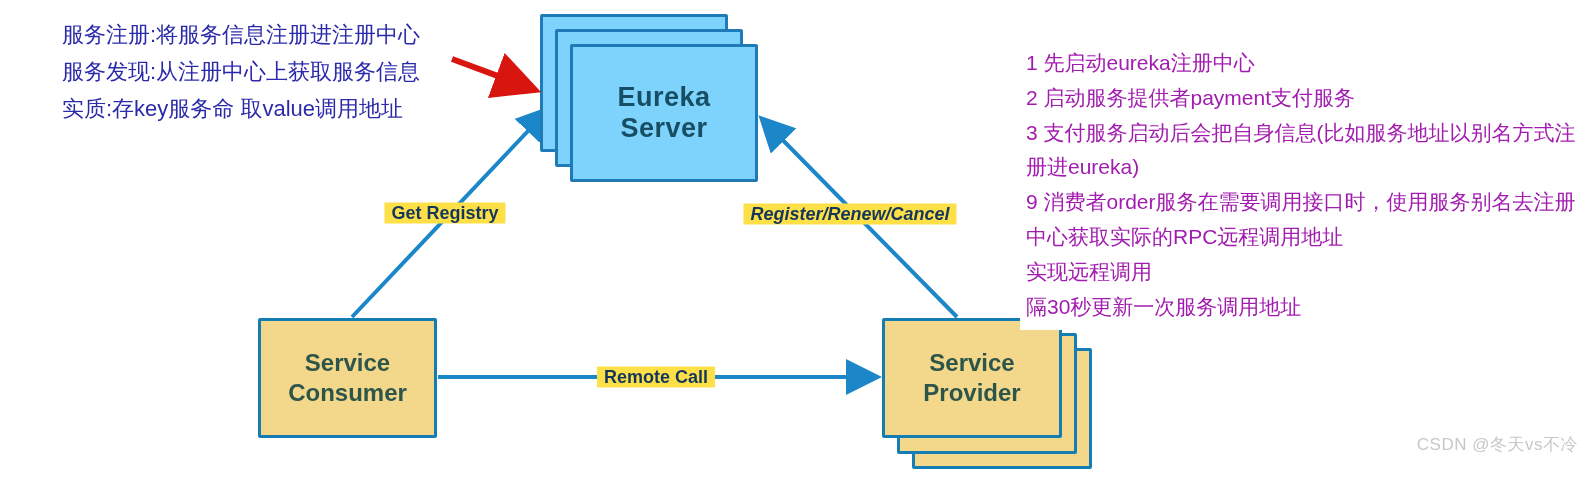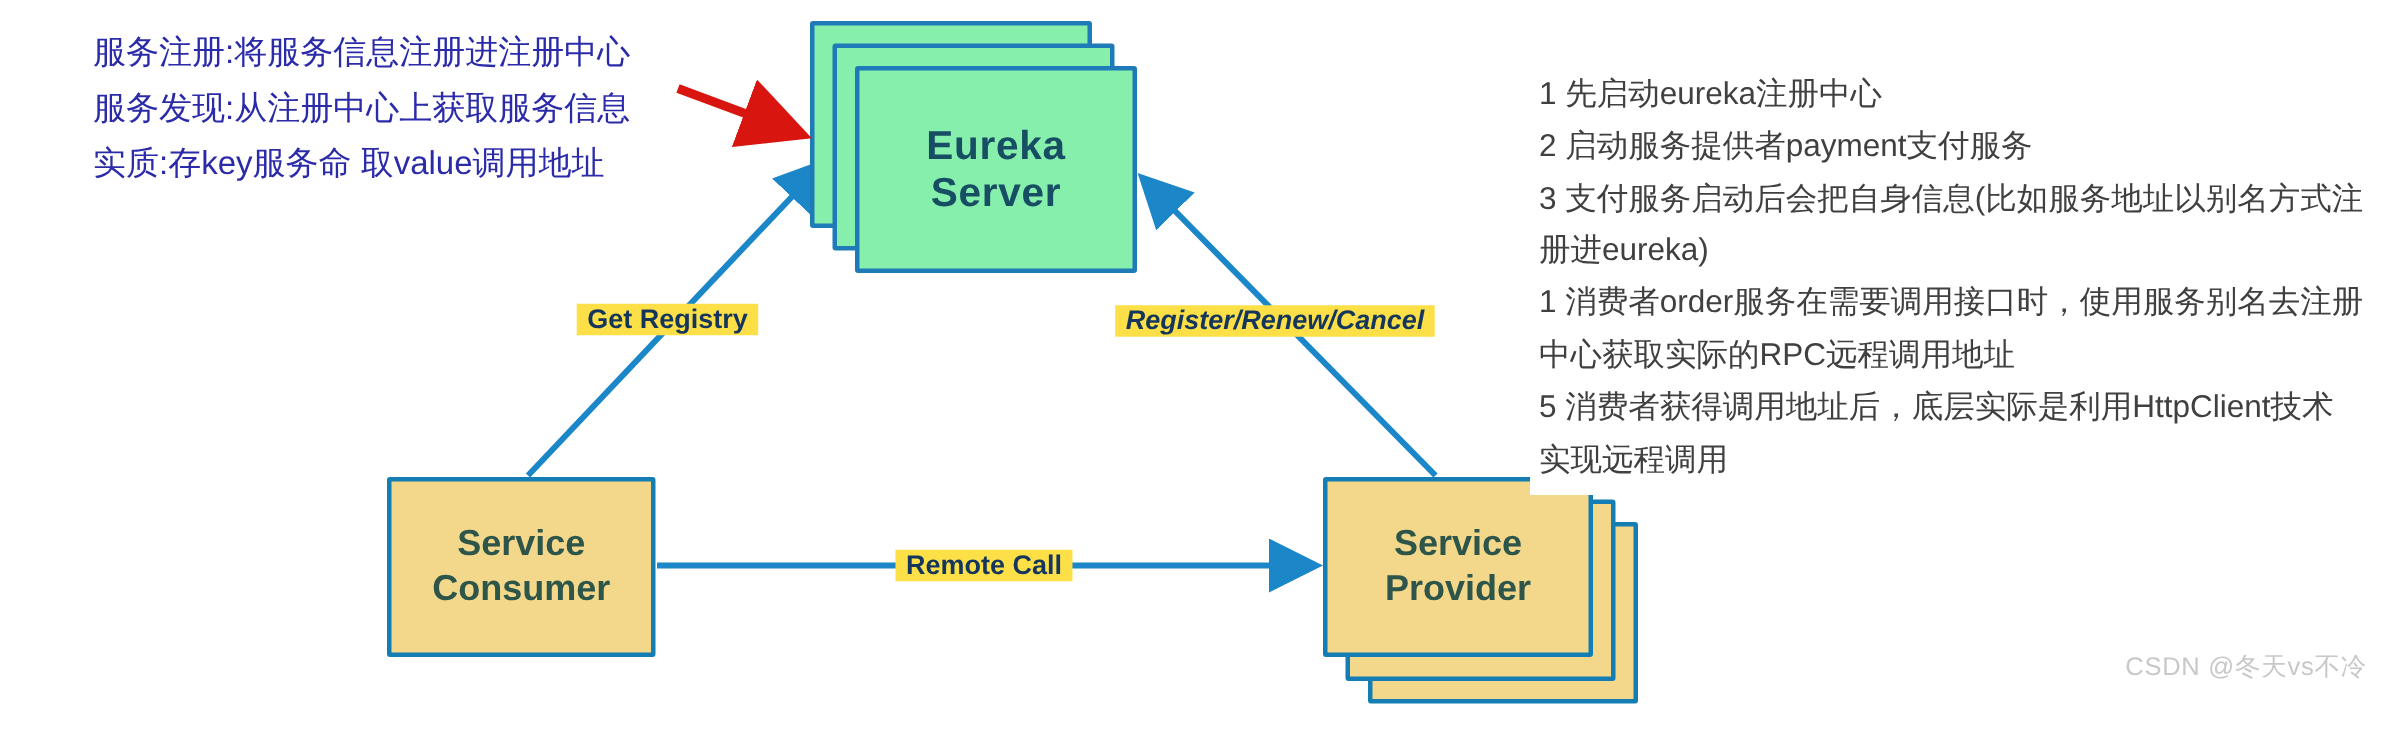--- a/index.html
+++ b/index.html
@@ -5,21 +5,21 @@
   html,body{margin:0;padding:0;background:#fff;}
   .canvas{
     position:relative;width:1588px;height:492px;background:#ffffff;
     font-family:"Liberation Sans", sans-serif;overflow:hidden;
   }
   .layer{position:absolute;left:0;top:0;width:1588px;height:492px;pointer-events:none;}
   .z1{z-index:1}.z2{z-index:2}.z3{z-index:3}.z4{z-index:4}.z5{z-index:5}.z6{z-index:6}.z7{z-index:7}
 
   
   .node{position:absolute;box-sizing:border-box;border-radius:2px;}
-  .blue-node{background:#86efac;border:3px solid #1e7bb8;}
+  .blue-node{background:#7dd3fc;border:3px solid #1e7bb8;}
   .yellow-node{background:#f3d78a;border:3px solid #147eb4;padding-left:36px;}
   .node-label{
     position:absolute;inset:0;display:flex;align-items:center;justify-content:center;
     text-align:center;font-weight:bold;
   }
   .eureka-label{font-size:27px;color:#174e63;letter-spacing:.5px;}
   .svc-label{font-size:24px;color:#2e5549;line-height:30px;width:130px;margin:auto;}
 
   
   .eureka-b1{left:540px;top:14px;width:188px;height:138px;}
@@ -47,21 +47,21 @@
   
   .left-note{
     position:absolute;left:62px;top:16px;width:390px;
     font-size:22px;line-height:37px;color:#2b2baa;font-weight:500;
   }
 
   
   .right-note{
     position:absolute;left:1020px;top:44px;width:562px;
     background:#ffffff;padding:2px 0 6px 6px;
-    font-size:21px;line-height:34.8px;color:#404040;
+    font-size:21px;line-height:34.8px;color:#a21caf;
   }
 
   .watermark{
     position:absolute;right:10px;top:433px;
     font-size:17px;color:#c8c8c8;letter-spacing:.5px;
   }
 </style>
 </head>
 <body>
 
@@ -111,21 +111,21 @@
     <div>服务注册:将服务信息注册进注册中心</div>
     <div>服务发现:从注册中心上获取服务信息</div>
     <div>实质:存key服务命 取value调用地址</div>
   </div>
 
   <div class="right-note z5">
     <div>1 先启动eureka注册中心</div>
     <div>2 启动服务提供者payment支付服务</div>
     <div>3 支付服务启动后会把自身信息(比如服务地址以别名方式注</div>
     <div>册进eureka)</div>
-    <div>1 消费者order服务在需要调用接口时，使用服务别名去注册</div>
+    <div>9 消费者order服务在需要调用接口时，使用服务别名去注册</div>
     <div>中心获取实际的RPC远程调用地址</div>
-    <div>5 消费者获得调用地址后，底层实际是利用HttpClient技术</div>
     <div>实现远程调用</div>
+    <div>隔30秒更新一次服务调用地址</div>
   </div>
 
   <div class="watermark z7">CSDN @冬天vs不冷</div>
 
 </div>
 
 </body></html>

